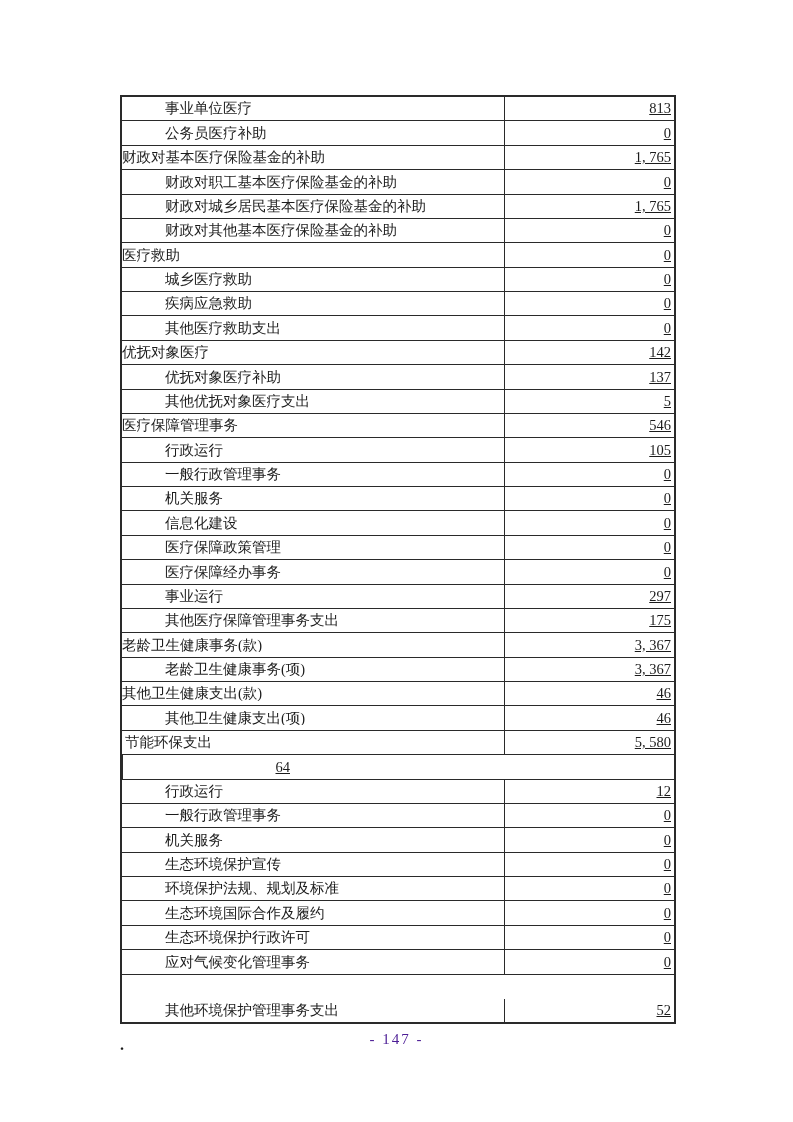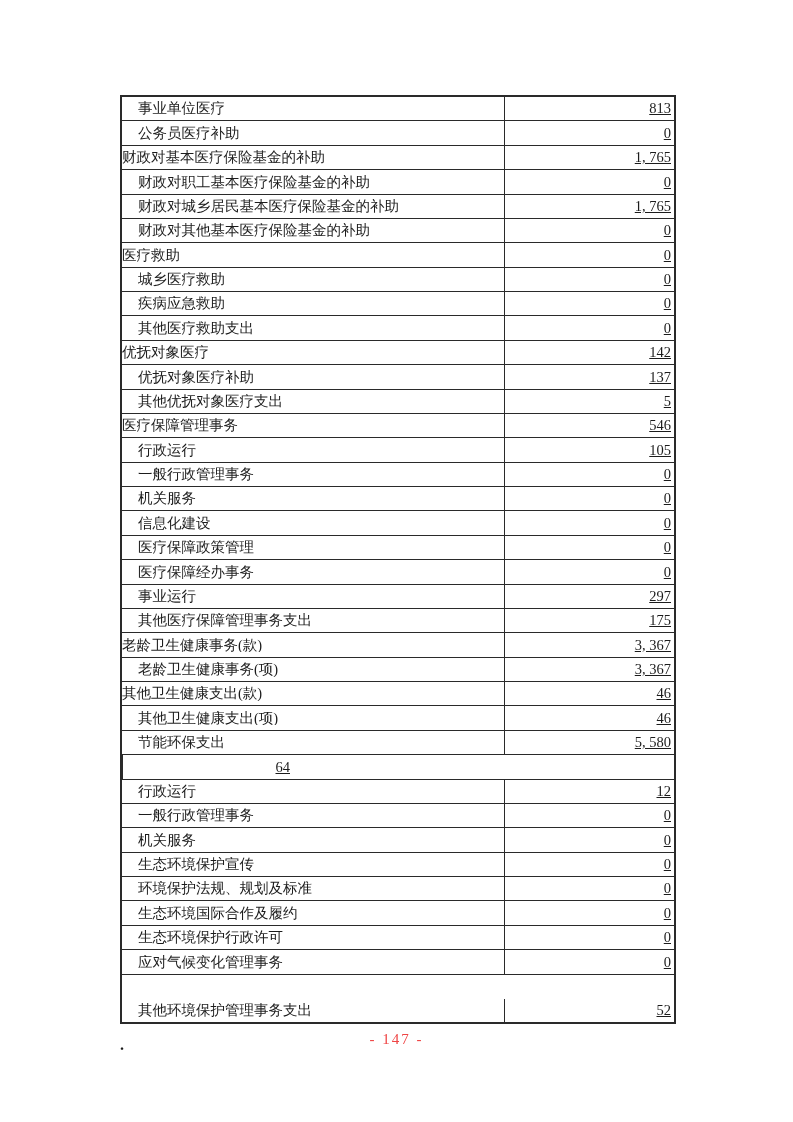--- a/index.html
+++ b/index.html
@@ -39,43 +39,43 @@
   .cell {
     font-size: 14.5px;
     line-height: 1;
     white-space: nowrap;
     overflow: hidden;
   }
   .cell.name {
     width: 385px;
     padding-left: 3px;
   }
-  .cell.name.indent-0 { padding-left: 16px; }
+  .cell.name.indent-0 { padding-left: 3px; }
   .cell.name.indent-1 { padding-left: 0; }
-  .cell.name.indent-2 { padding-left: 16px; }
+  .cell.name.indent-2 { padding-left: 43px; }
   .cell.value {
     width: 171px;
     border-left: 1.5px solid #2a2a2a;
     text-align: right;
     padding-right: 3px;
     align-self: stretch;
     display: flex;
     align-items: center;
     justify-content: flex-end;
     text-decoration: underline;
   }
   .footer-pagenum {
     position: absolute;
     top: 1031px;
     left: 0;
     width: 793px;
     text-align: center;
     font-size: 15px;
     letter-spacing: 2px;
-    color: #ef4444;
+    color: #4c1d95;
   }
   .stray-dot {
     position: absolute;
     left: 120px;
     top: 1036px;
     font-size: 16px;
     font-weight: bold;
     color: #1c1c1c;
   }
 </style>

